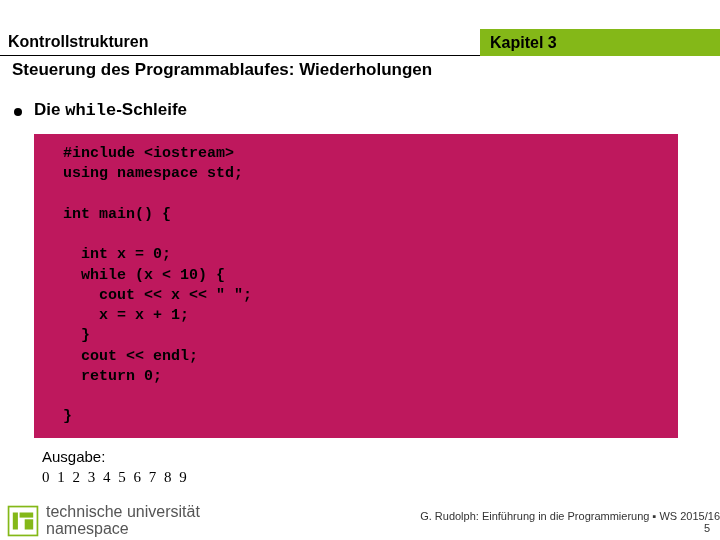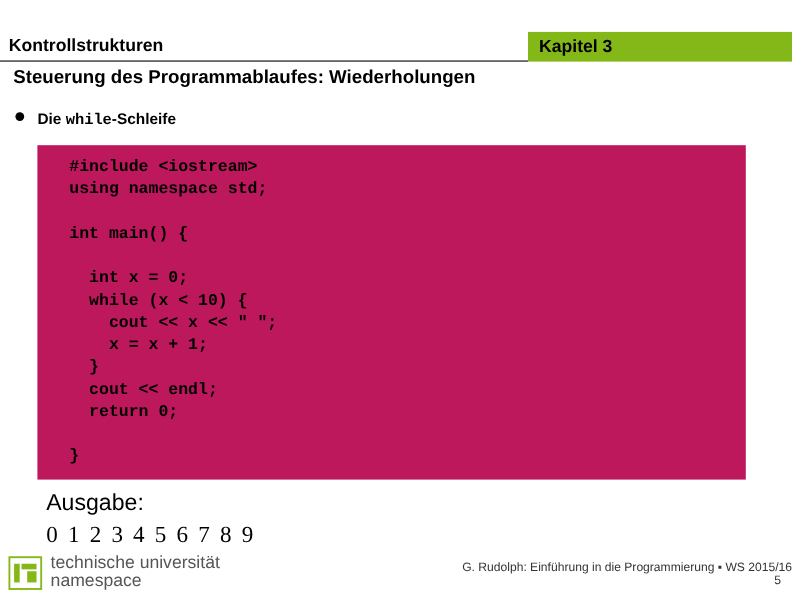--- a/index.html
+++ b/index.html
@@ -7,28 +7,28 @@
     .slide { position: relative; width: 720px; height: 540px; }
 
     .header-bar { position: absolute; top: 29px; left: 0; width: 720px; height: 27px; display: flex; }
     .header-left { width: 480px; height: 27px; background: #fff; border-bottom: 1px solid #000; display: flex; align-items: center; padding-left: 8px; }
     .header-right { width: 240px; height: 27px; background: #84b818; color: #000000; display: flex; align-items: center; padding-left: 10px; font-weight: bold; }
     .header-title { font-weight: bold; font-size: 16px; }
     .chapter-title { font-size: 16px; }
 
     .content { position: absolute; top: 60px; left: 12px; right: 12px; }
     .section-title { font-weight: bold; font-size: 17px; margin-bottom: 20px; }
-    .bullet-line { display: flex; align-items: flex-start; font-size: 14px; margin-left: 2px; margin-bottom: 14px; }
+    .bullet-line { display: flex; align-items: center; font-size: 17px; margin-left: 2px; margin-bottom: 14px; }
     .bullet-dot { width: 8px; height: 8px; border-radius: 50%; background: #000; margin-right: 12px; position: relative; top: 2px; flex-shrink: 0; }
     .bullet-text { font-weight: bold; }
     .mono { font-family: "Courier New", monospace; font-weight: bold; }
 
     .code-block { background: #be185d; margin-left: 22px; margin-right: 30px; padding: 10px 29px; font-family: "Courier New", monospace; font-size: 15px; font-weight: bold; line-height: 1.35; white-space: pre; }
 
-    .output-block { margin-left: 30px; margin-top: 10px; font-size: 21px; }
+    .output-block { margin-left: 30px; margin-top: 10px; font-size: 15px; }
     .output-label { margin-bottom: 4px; }
     .output-text { letter-spacing: 2px; font-family: Liberation Serif, serif; }
 
     .footer { position: absolute; bottom: 6px; left: 0; width: 720px; }
     .footer-line { text-align: right; font-size: 11px; color: #333; }
     .footer-page { text-align: right; padding-right: 10px; font-size: 11px; color: #333; }
 
     .logo { position: absolute; bottom: 2px; left: 6px; display: flex; align-items: center; }
     .logo-mark { width: 34px; height: 34px; margin-right: 6px; }
     .logo-text { font-size: 16px; color: #555; line-height: 1.05; }

